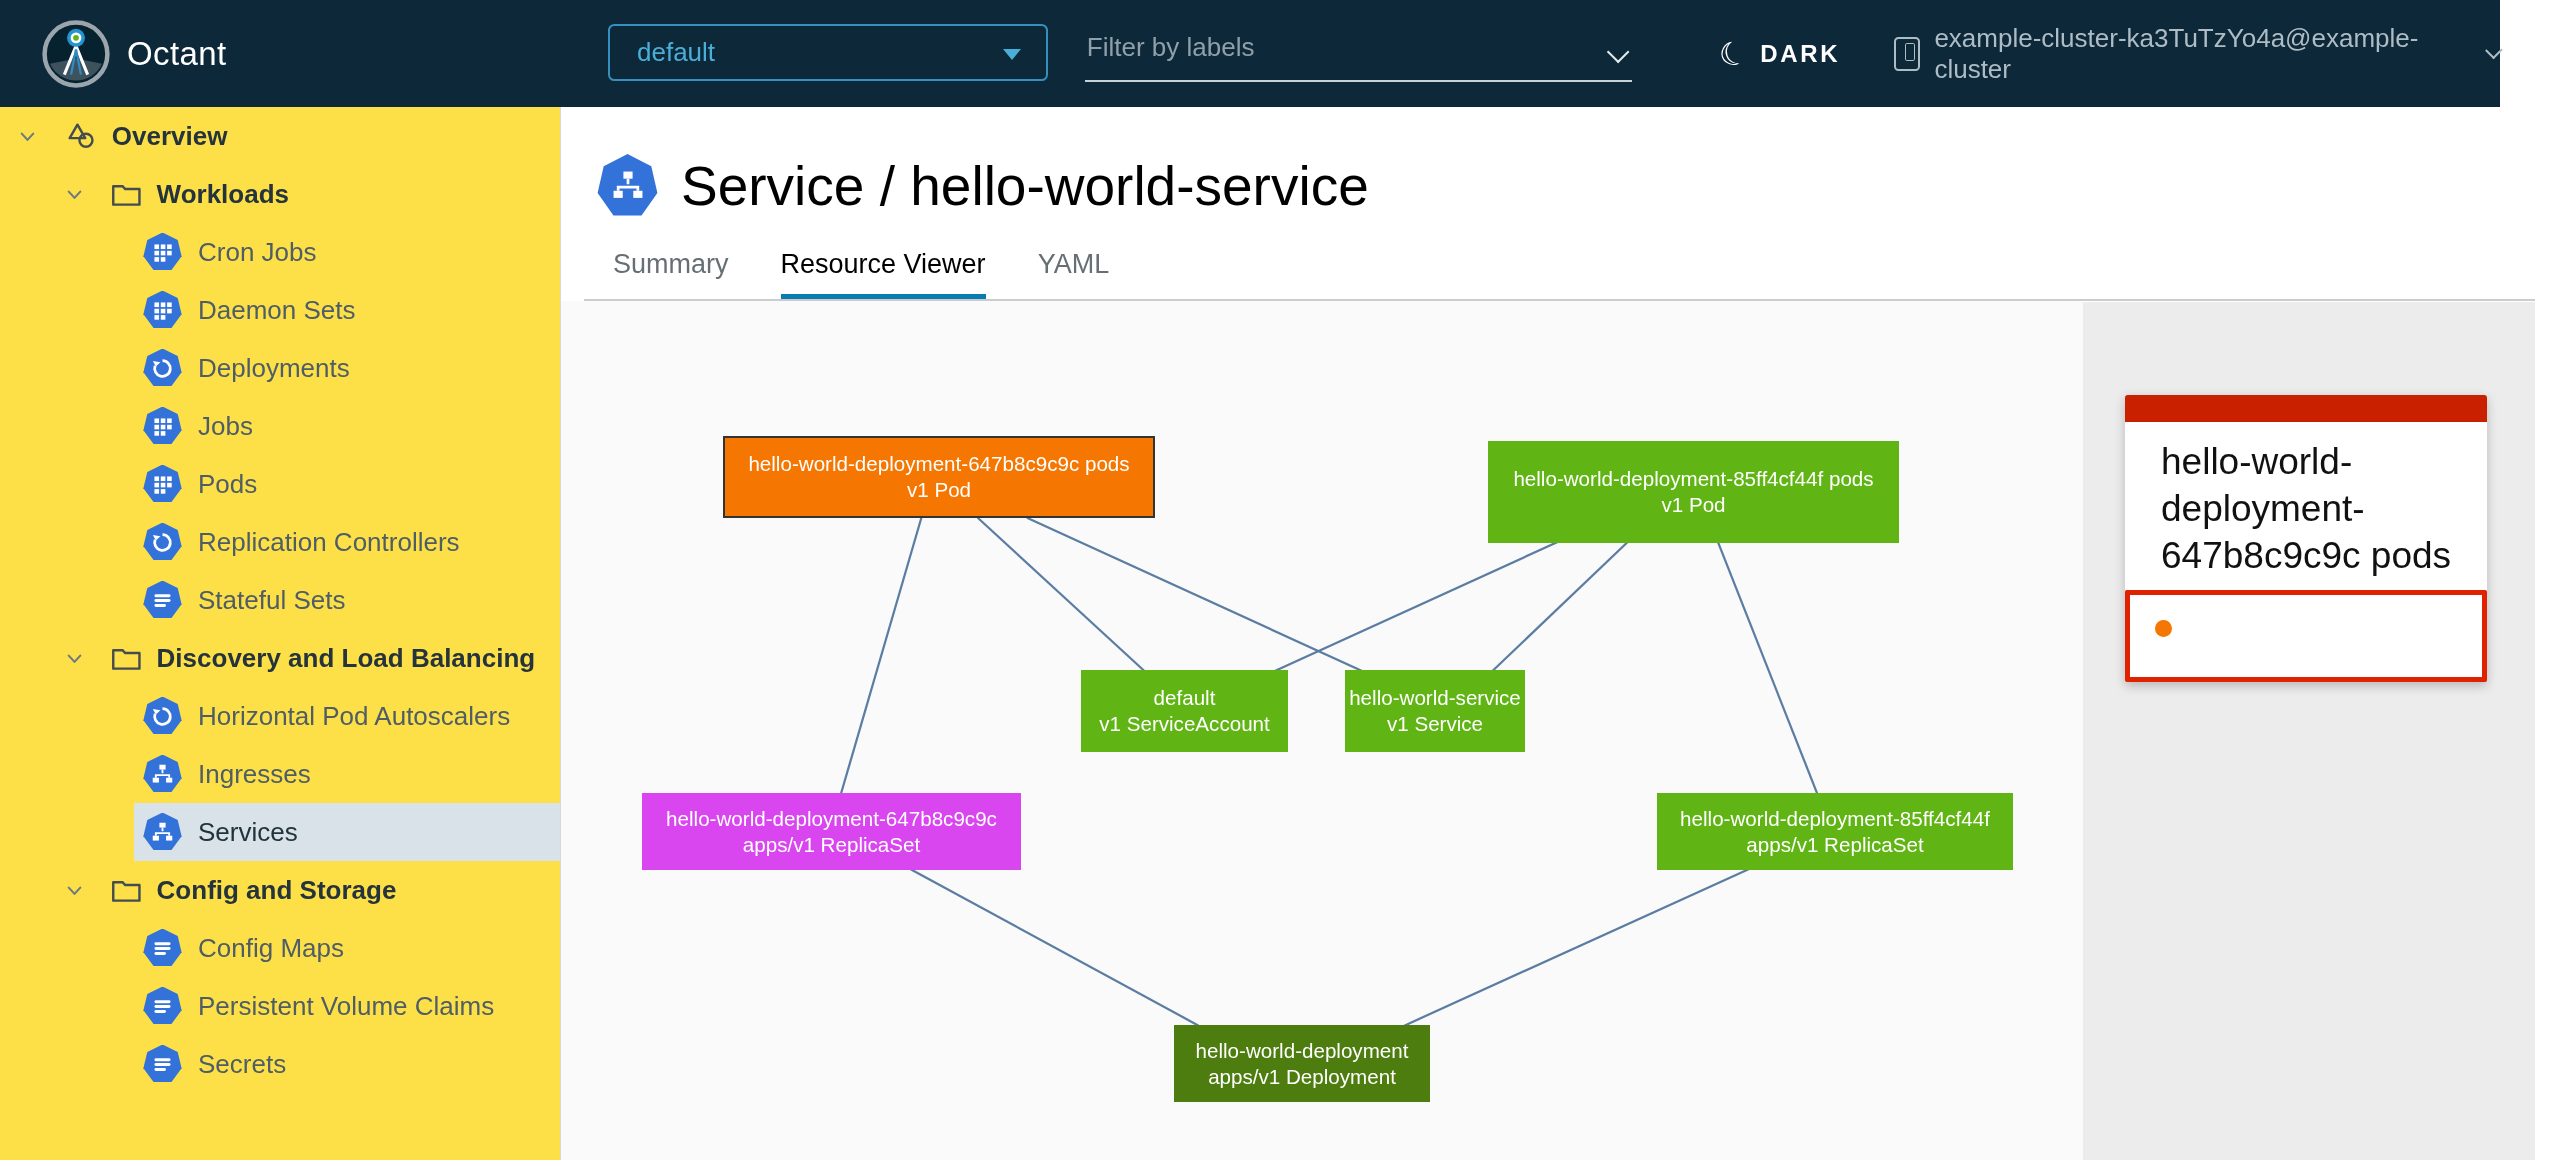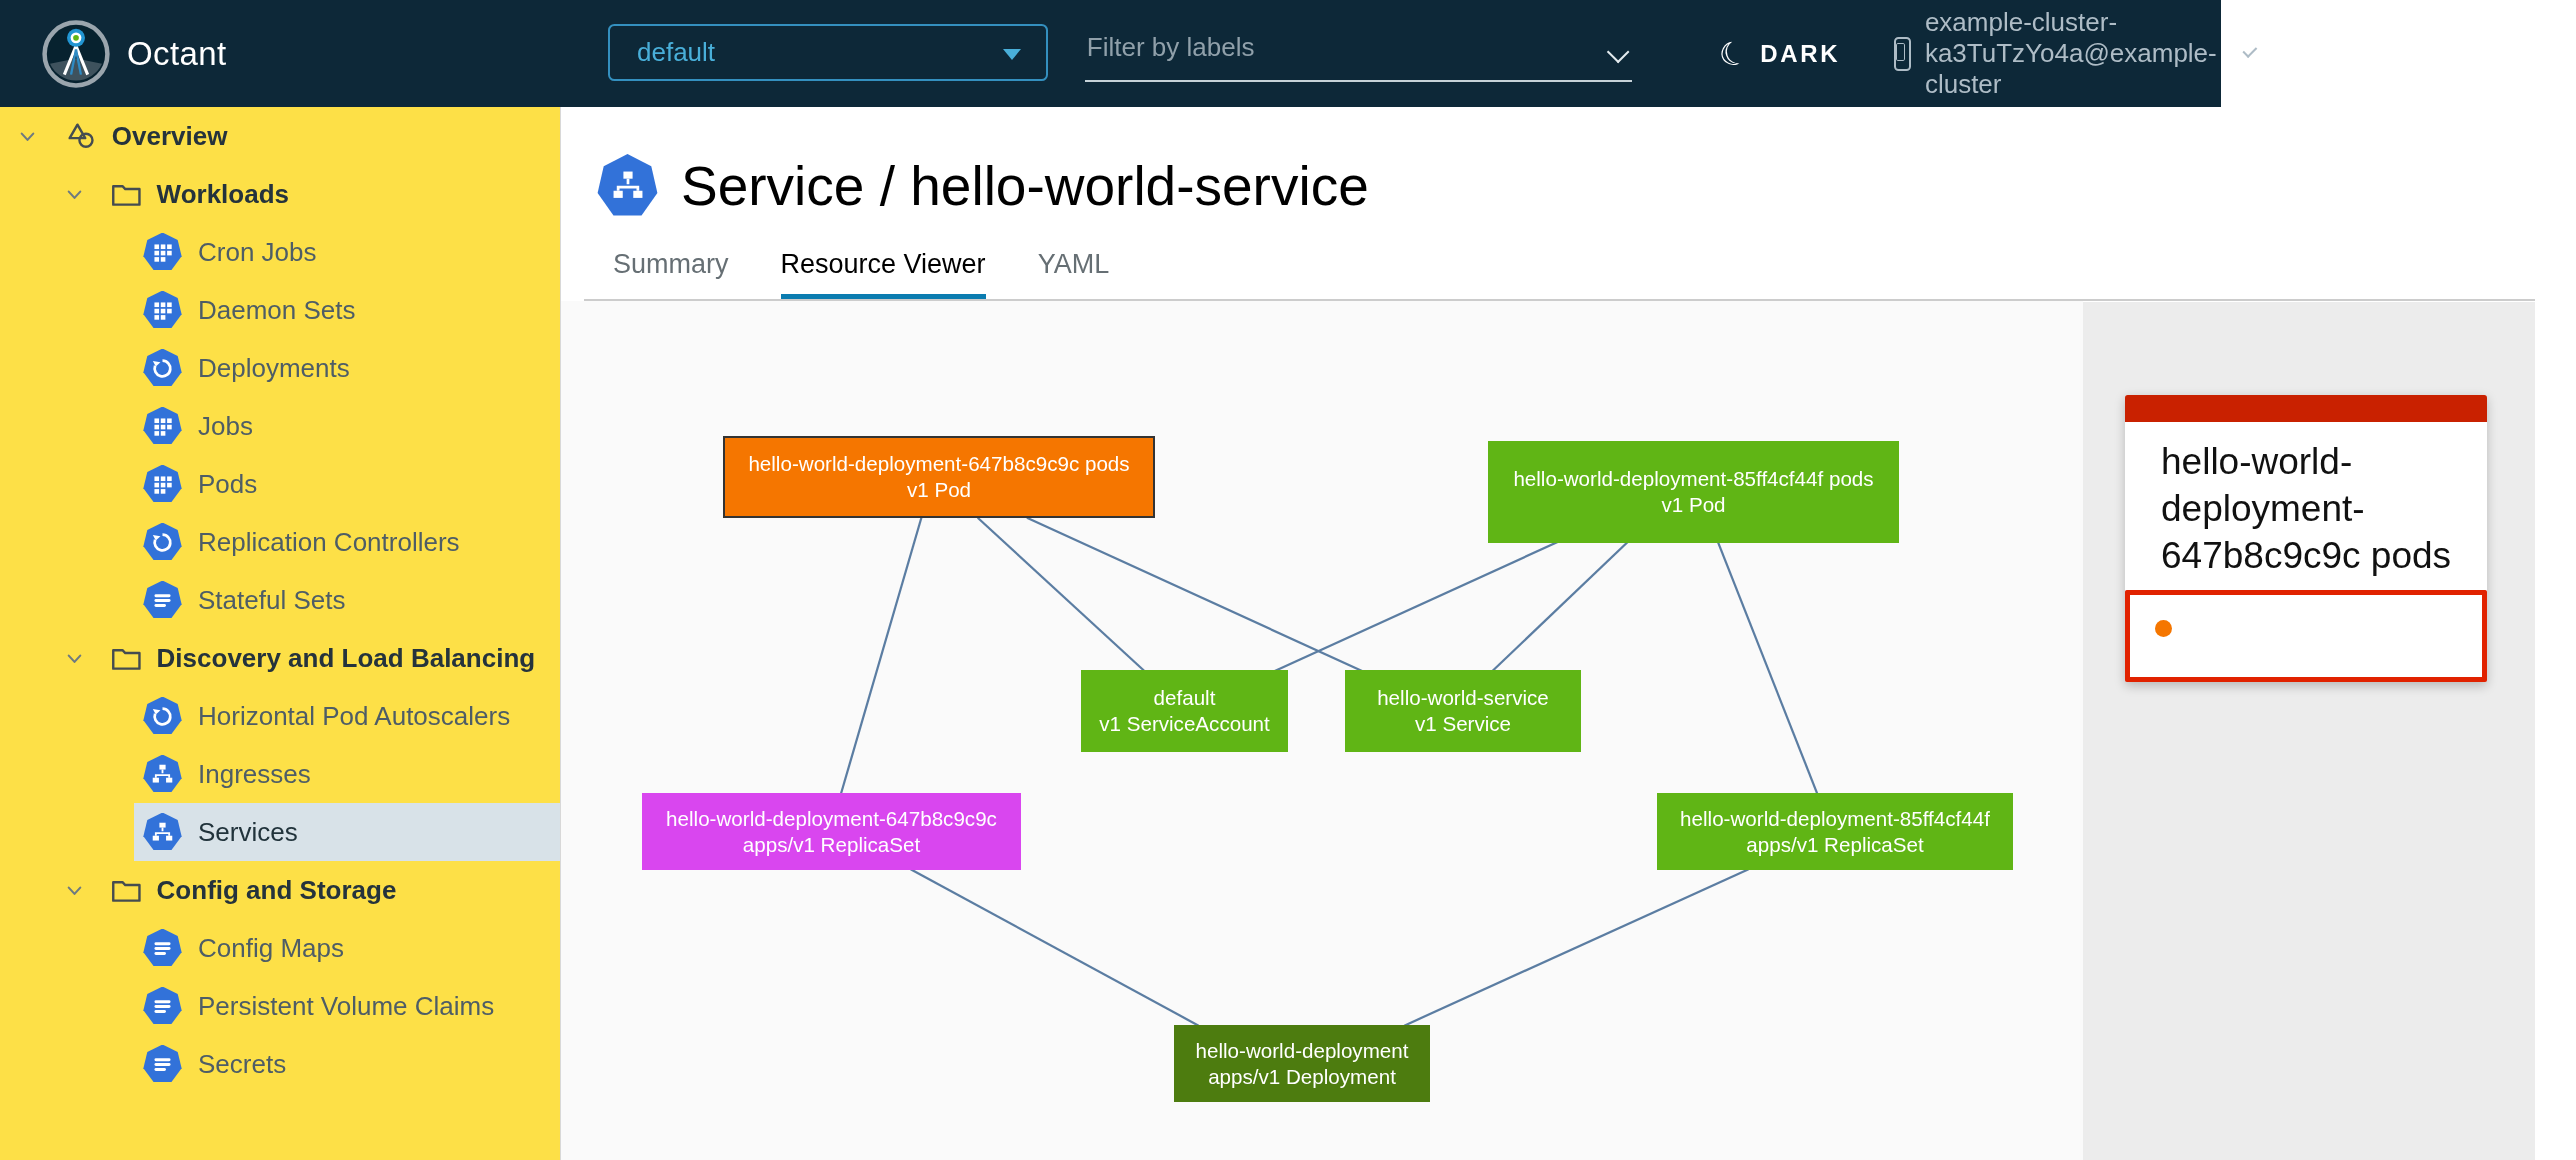--- a/index.html
+++ b/index.html
@@ -2,21 +2,21 @@
 <html style="font-size:14.3px"><head>
 <meta charset="utf-8">
 <style>
   html,body{margin:0;padding:0;}
   body{
     width:2576px;height:1160px;position:relative;overflow:hidden;
     background:#ffffff;font-family:"Liberation Sans",sans-serif;
     -webkit-font-smoothing:antialiased;
   }
   
-  .header{position:absolute;left:0;top:0;width:2221px;height:107px;background:#0d2838;}
+  .header{position:absolute;left:0;top:0;width:2500px;height:107px;background:#0d2838;}
   .hdr-logo{position:absolute;left:41px;top:19px;width:70px;height:70px;}
   .hdr-title{position:absolute;left:127px;top:0;height:107px;display:flex;align-items:center;
     color:#ffffff;font-size:33px;letter-spacing:0.4px;}
   .ns-dd{position:absolute;left:608px;top:24px;width:440px;height:57px;box-sizing:border-box;
     border:2.2px solid #3490bf;border-radius:6.3px;display:flex;align-items:center;
     color:#49afd9;font-size:26px;padding-left:27px;}
   .ns-caret{position:absolute;right:25px;top:23px;width:0;height:0;
     border-left:9.8px solid transparent;border-right:9.8px solid transparent;border-top:11.6px solid #49afd9;}
   .filter-wrap{position:absolute;left:1085px;top:23px;width:547px;height:59px;}
   .filter-wrap input{width:100%;height:100%;box-sizing:border-box;background:transparent;border:none;outline:none;
@@ -365,21 +365,21 @@
       <span>v1 Pod</span>
     </div>
     <div class="gnode" style="left: 927px; top: 140px; width: 411px; height: 102px; background: rgb(96, 181, 21);">
       <span>hello-world-deployment-85ff4cf44f pods</span>
       <span>v1 Pod</span>
     </div>
     <div class="gnode" style="left: 520px; top: 369px; width: 207px; height: 82px; background: rgb(96, 181, 21);">
       <span>default</span>
       <span>v1 ServiceAccount</span>
     </div>
-    <div class="gnode" style="left: 784px; top: 369px; width: 236px; height: 82px; background: rgb(96, 181, 21);">
+    <div class="gnode" style="left: 784px; top: 369px; width: 180px; height: 82px; background: rgb(96, 181, 21);">
       <span>hello-world-service</span>
       <span>v1 Service</span>
     </div>
     <div class="gnode" style="left: 81px; top: 492px; width: 379px; height: 77px; background: #d946ef;">
       <span>hello-world-deployment-647b8c9c9c</span>
       <span>apps/v1 ReplicaSet</span>
     </div>
     <div class="gnode" style="left: 1096px; top: 492px; width: 356px; height: 77px; background: rgb(96, 181, 21);">
       <span>hello-world-deployment-85ff4cf44f</span>
       <span>apps/v1 ReplicaSet</span>

